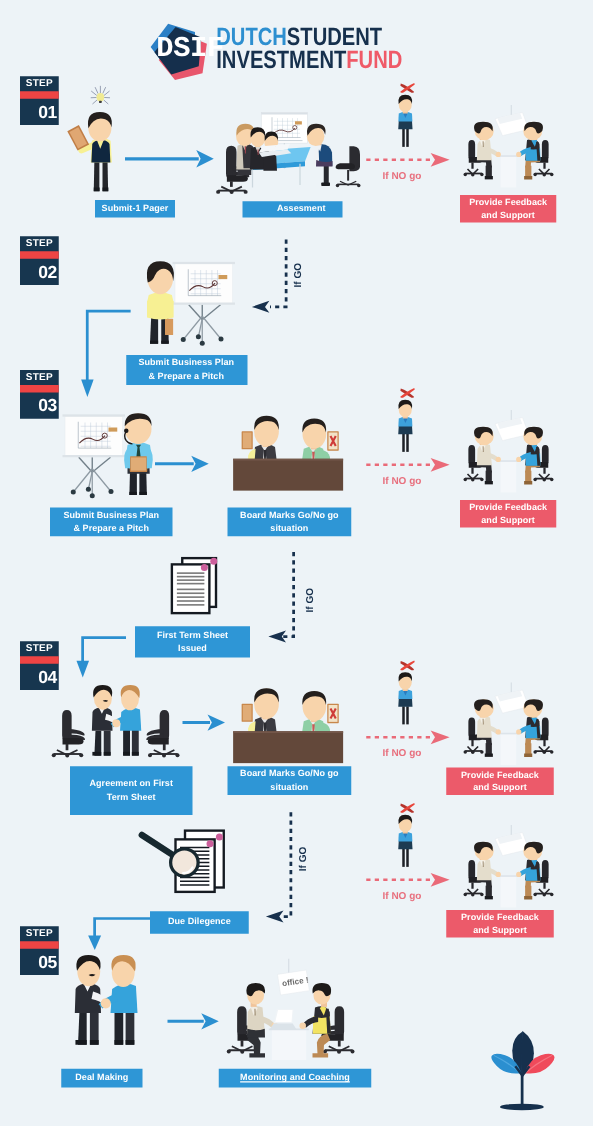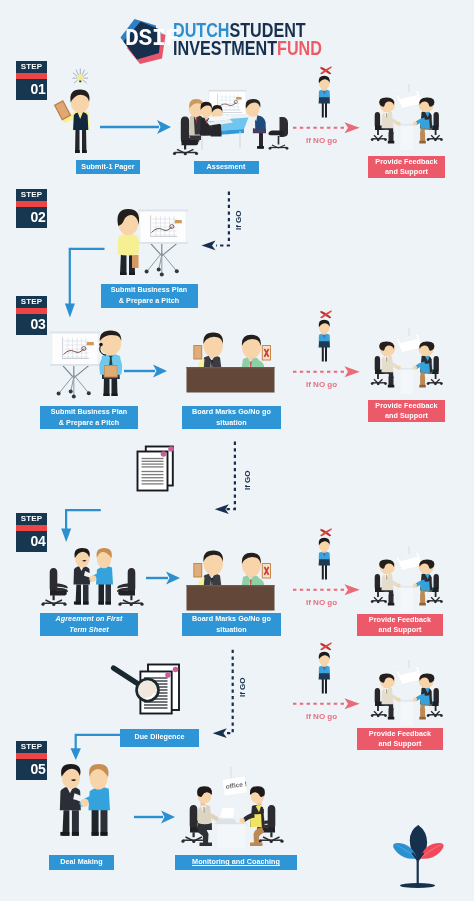--- a/index.html
+++ b/index.html
@@ -62,36 +62,38 @@
   <div class="step-badge" style="left:16px;top:513px;">
     <div class="sb-top">STEP</div>
     <div class="sb-num">04</div>
   </div>
   <div class="step-badge" style="left:16px;top:741px;">
     <div class="sb-top">STEP</div>
     <div class="sb-num">05</div>
   </div>
 
   <div class="lbl blue" style="left:49px;top:160px;width:64px;height:14px;margin-left:27px;">Submit-1 Pager</div>
-  <div class="lbl blue" style="left:193.5px;top:161px;width:65px;height:13px;">Assesment</div>
+  <div class="lbl blue" style="left:193.5px;top:161px;width:65px;height:13px;padding-left:15px;">Assesment</div>
   <div class="lbl red" style="left:368px;top:156px;width:77px;height:22px;">Provide Feedback
 and Support</div>
 
   <div class="lbl blue" style="left:100.5px;top:283.5px;width:97px;height:24px;">Submit Business Plan
 &amp; Prepare a Pitch</div>
 
   <div class="lbl blue" style="left:40px;top:406px;width:98px;height:23px;">Submit Business Plan
 &amp; Prepare a Pitch</div>
   <div class="lbl blue" style="left:182px;top:406px;width:99px;height:23px;">Board Marks Go/No go
 situation</div>
   <div class="lbl red" style="left:368px;top:400px;width:77px;height:22px;">Provide Feedback
 and Support</div>
 
-
-  <div class="lbl blue" style="left:40px;top:613px;width:98px;height:23px;font-style:italic;">Agreement on First
+  <div class="lbl blue" style="left:108px;top:501px;width:92px;height:25px;">First Term Sheet
+Issued</div>
+
+  <div class="lbl blue" style="left:56px;top:613px;width:98px;height:39px;">Agreement on First
 Term Sheet</div>
   <div class="lbl blue" style="left:182px;top:613px;width:99px;height:23px;">Board Marks Go/No go
 situation</div>
   <div class="lbl red" style="left:357px;top:614px;width:86px;height:22px;">Provide Feedback
 and Support</div>
 
   <div class="lbl blue" style="left:120px;top:728.5px;width:79px;height:18px;">Due Dilegence</div>
   <div class="lbl red" style="left:357px;top:728px;width:86px;height:22px;">Provide Feedback
 and Support</div>
 

